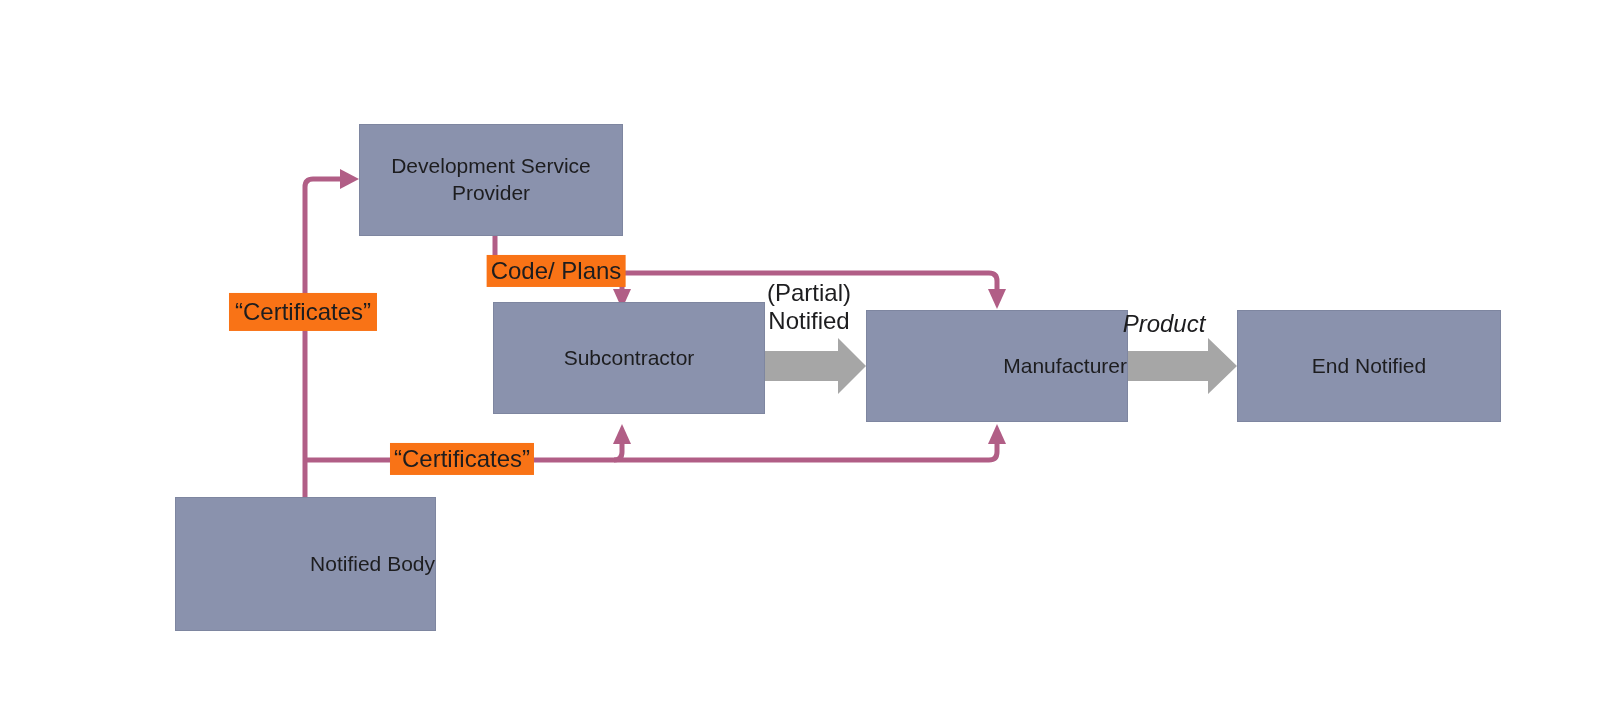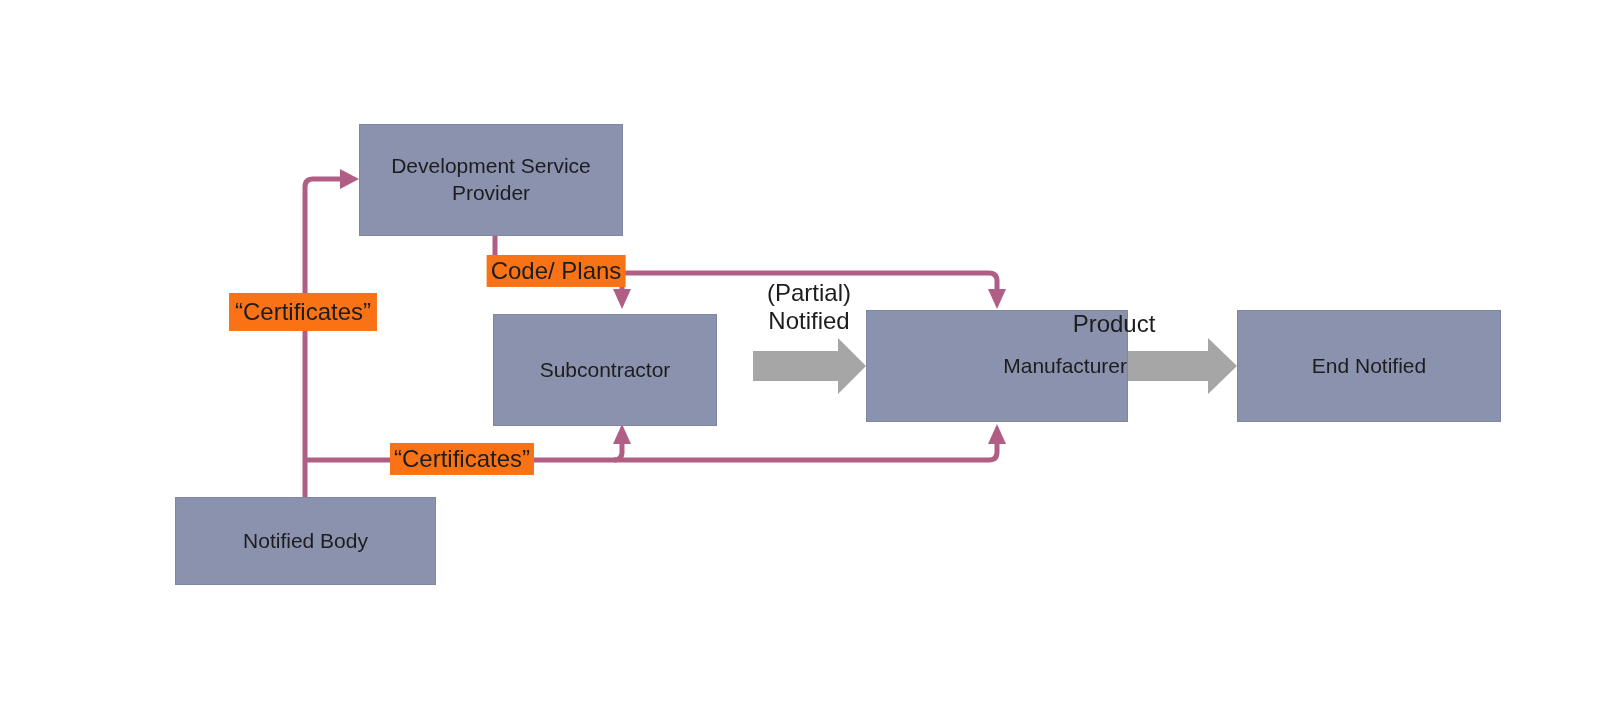--- a/index.html
+++ b/index.html
@@ -29,43 +29,43 @@
     box-sizing: border-box;
     display: flex;
     align-items: center;
     justify-content: center;
     text-align: center;
     color: #1d1d1f;
     font-size: 21px;
     line-height: 1.28;
   }
   .node-dsp        { left: 359px; top: 124px; width: 264px; height: 112px; }
-  .node-sub        { left: 493px; top: 314px; width: 224px; height: 112px; }
+  .node-sub        { left: 493px; top: 302px; width: 272px; height: 112px; }
   .node-man        { left: 866px; top: 310px; width: 262px; height: 112px; justify-content: flex-end; }
   .node-ec         { left: 1237px; top: 310px; width: 264px; height: 112px; }
-  .node-nb         { left: 175px; top: 497px; width: 261px; height: 88px; }
+  .node-nb         { left: 175px; top: 497px; width: 261px; height: 134px; justify-content: flex-end; }
   .node-dsp .node-label { max-width: 205px; }
   .edge-label {
     position: absolute;
     transform: translate(-50%, -50%);
     color: #1d1d1f;
     font-size: 24px;
     line-height: 1.17;
     white-space: nowrap;
     text-align: center;
   }
   .on-line {
     background: #f97316;
     padding: 2px 4px;
   }
   .label-code-plans    { left: 556px;  top: 271px; }
   .label-cert-upper    { left: 303px;  top: 312px; padding: 5px 6px; }
   .label-cert-lower    { left: 462px;  top: 459px; }
   .label-partial       { left: 809px;  top: 307px; white-space: normal; width: 150px; }
-  .label-product       { left: 1114px; top: 324px; }
+  .label-product       { left: 1164px; top: 324px; font-style: italic; }
 </style>
 </head>
 <body>
 
 <div class="canvas">
 
   <svg class="connectors" viewBox="0 0 1600 710" xmlns="http://www.w3.org/2000/svg">
 
     <path d="M 305 498 L 305 187 Q 305 179 313 179 L 340 179" fill="none" stroke="#b15e86" stroke-width="5"></path>
     <polygon points="340,169 359,179 340,189" fill="#b15e86"></polygon>

